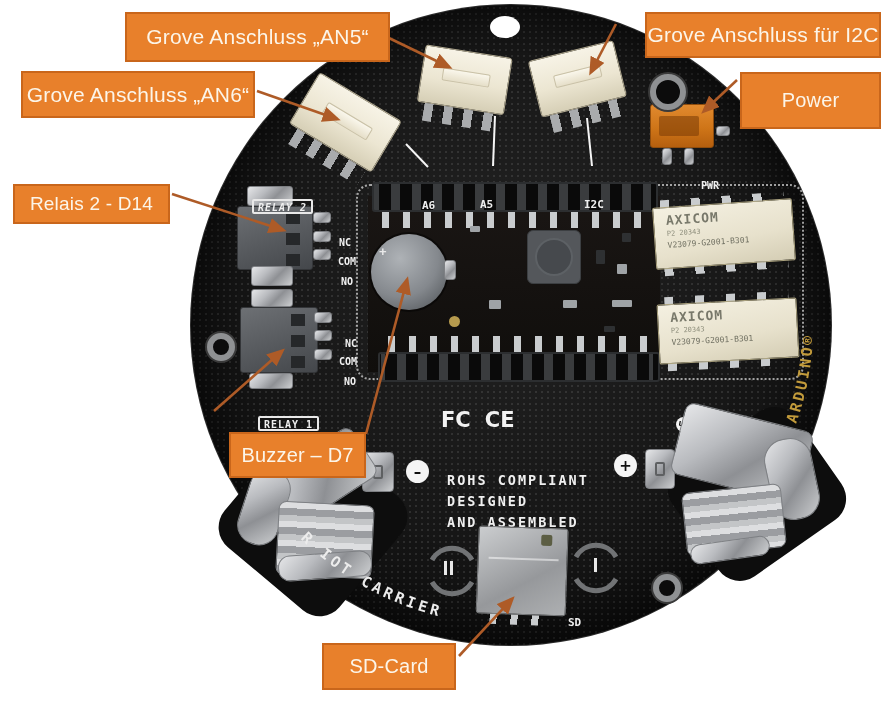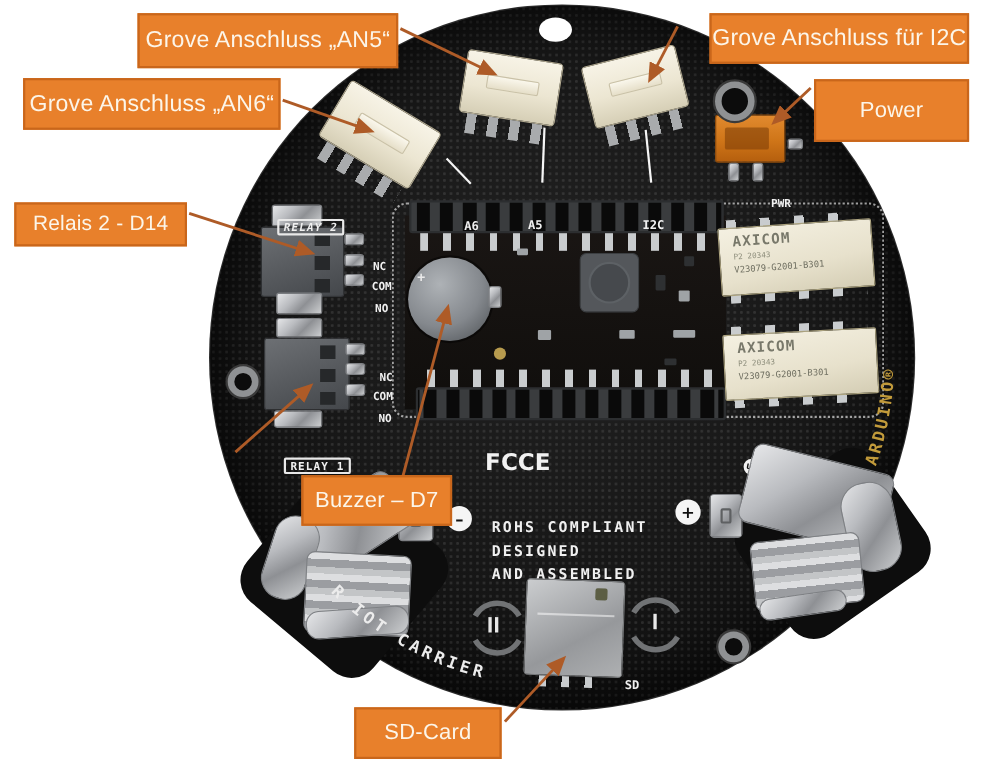--- a/index.html
+++ b/index.html
@@ -175,21 +175,21 @@
   <span class="abs silk" style="left:701px;top:150px;font-size:10px;">PWR</span>
 
   <div class="abs hole" style="left:650px;top:74px;width:36px;height:36px;"></div>
   <div class="abs hole" style="left:207px;top:333px;width:28px;height:28px;"></div>
   <div class="abs hole" style="left:653px;top:574px;width:28px;height:28px;"></div>
 
   <span class="abs silk" style="left:422px;top:169px;font-size:11px;">A6</span>
   <span class="abs silk" style="left:480px;top:168px;font-size:11px;">A5</span>
   <span class="abs silk" style="left:584px;top:168px;font-size:11px;">I2C</span>
 
-  <div class="abs" style="left:441px;top:408px;display:flex;gap:0;color:#f2f2f2;font-family:'DejaVu Sans',sans-serif;font-weight:bold;font-size:21px;">
+  <div class="abs" style="left:441px;top:408px;display:flex;gap:14px;color:#f2f2f2;font-family:'DejaVu Sans',sans-serif;font-weight:bold;font-size:21px;">
     <span>FC</span>
     <span>CE</span>
   </div>
   <div class="abs silk" style="left:447px;top:440px;font-size:13.5px;letter-spacing:2px;line-height:21px;">
     <div>ROHS COMPLIANT</div>
     <div>DESIGNED</div>
     <div>AND ASSEMBLED</div>
   </div>
   <div class="abs badge" style="left:406px;top:460px;width:23px;height:23px;font-size:15px;">–</div>
   <div class="abs badge" style="left:614px;top:454px;width:23px;height:23px;font-size:15px;">+</div>
@@ -263,21 +263,21 @@
       <path d="M 616 24 L 591 72" marker-end="url(#ah)"></path>
       <path d="M 257 91 L 337 119" marker-end="url(#ah)"></path>
       <path d="M 737 80 L 704 111" marker-end="url(#ah)"></path>
       <path d="M 172 194 L 283 230" marker-end="url(#ah)"></path>
       <path d="M 214 411 L 282 351" marker-end="url(#ah)"></path>
       <path d="M 366 434 L 407 280" marker-end="url(#ah)"></path>
       <path d="M 459 656 L 512 599" marker-end="url(#ah)"></path>
     </g>
   </svg>
 
-  <div class="abs callout" style="left:125px;top:12px;width:237px;height:50px;font-size:21px;">Grove Anschluss „AN5“</div>
+  <div class="abs callout" style="left:125px;top:12px;width:265px;height:50px;font-size:21px;">Grove Anschluss „AN5“</div>
   <div class="abs callout" style="left:21px;top:71px;width:234px;height:47px;font-size:21px;">Grove Anschluss „AN6“</div>
   <div class="abs callout" style="left:645px;top:12px;width:236px;height:46px;font-size:21px;">Grove Anschluss für I2C</div>
   <div class="abs callout" style="left:740px;top:72px;width:141px;height:57px;">Power</div>
   <div class="abs callout" style="left:13px;top:184px;width:157px;height:40px;font-size:19px;">Relais 2 - D14</div>
-  <div class="abs callout" style="left:229px;top:432px;width:137px;height:46px;margin-left:45px;">Buzzer – D7</div>
+  <div class="abs callout" style="left:229px;top:432px;width:137px;height:46px;">Buzzer – D7</div>
   <div class="abs callout" style="left:322px;top:643px;width:134px;height:47px;">SD-Card</div>
 
 </div>
 
 </body></html>

